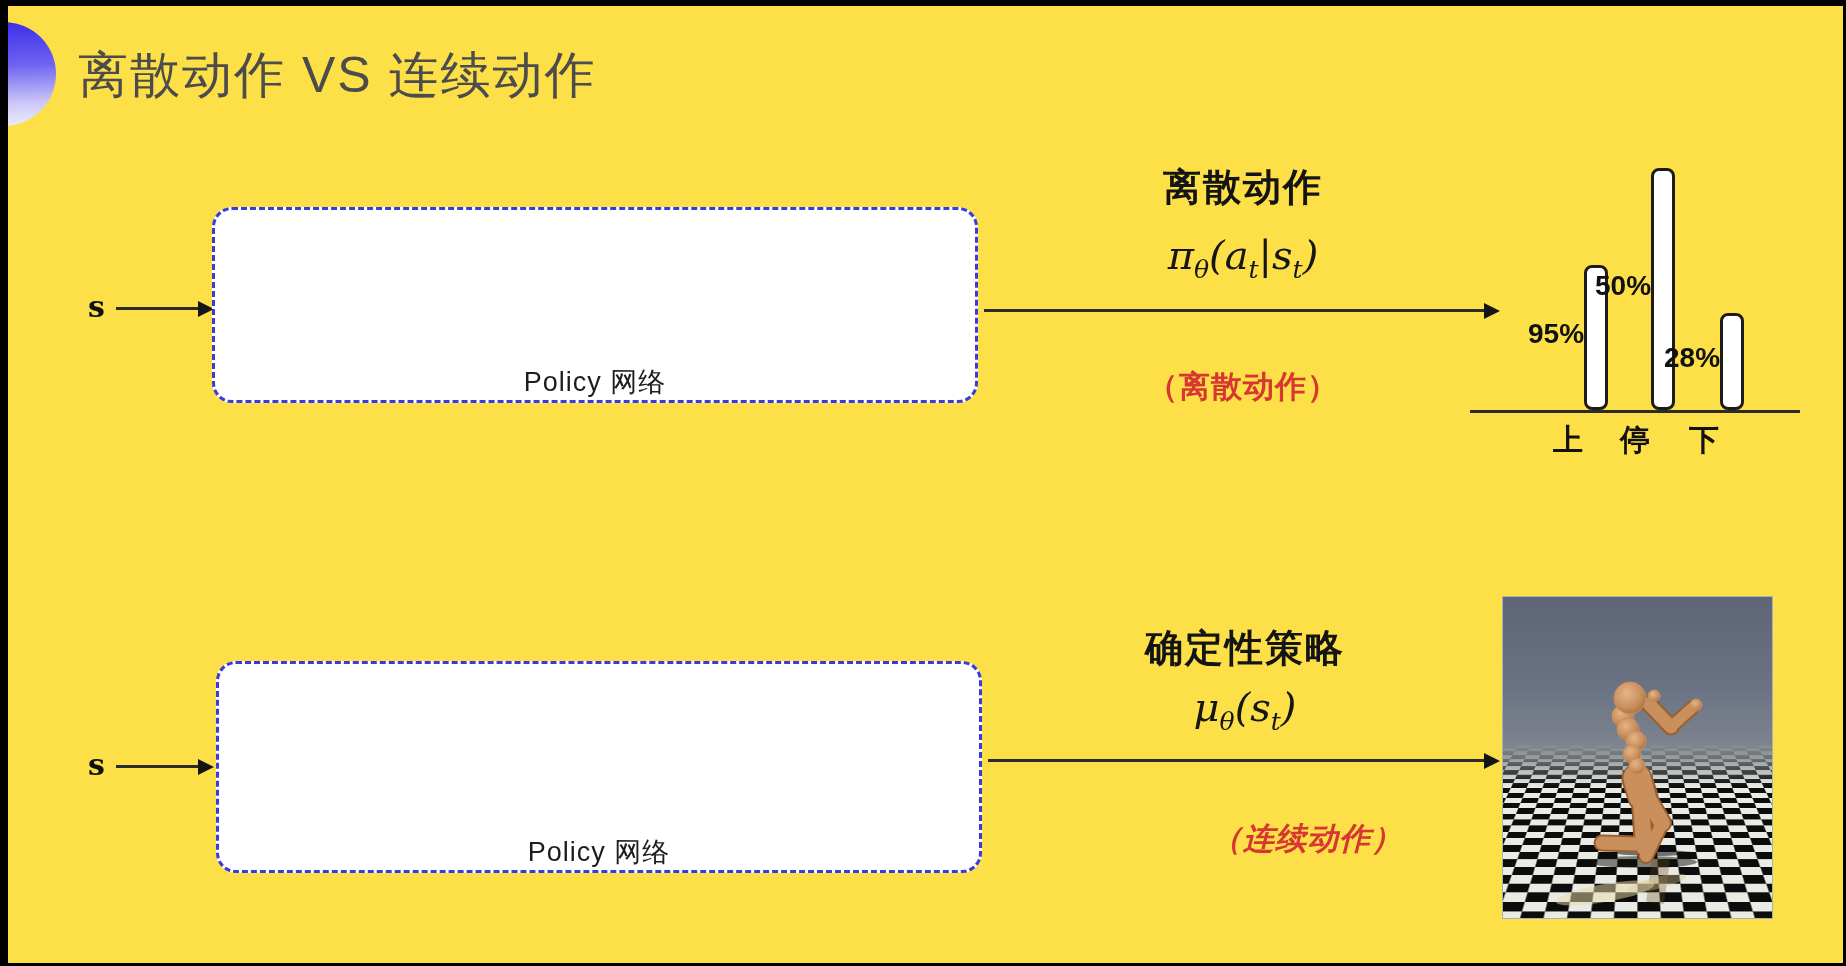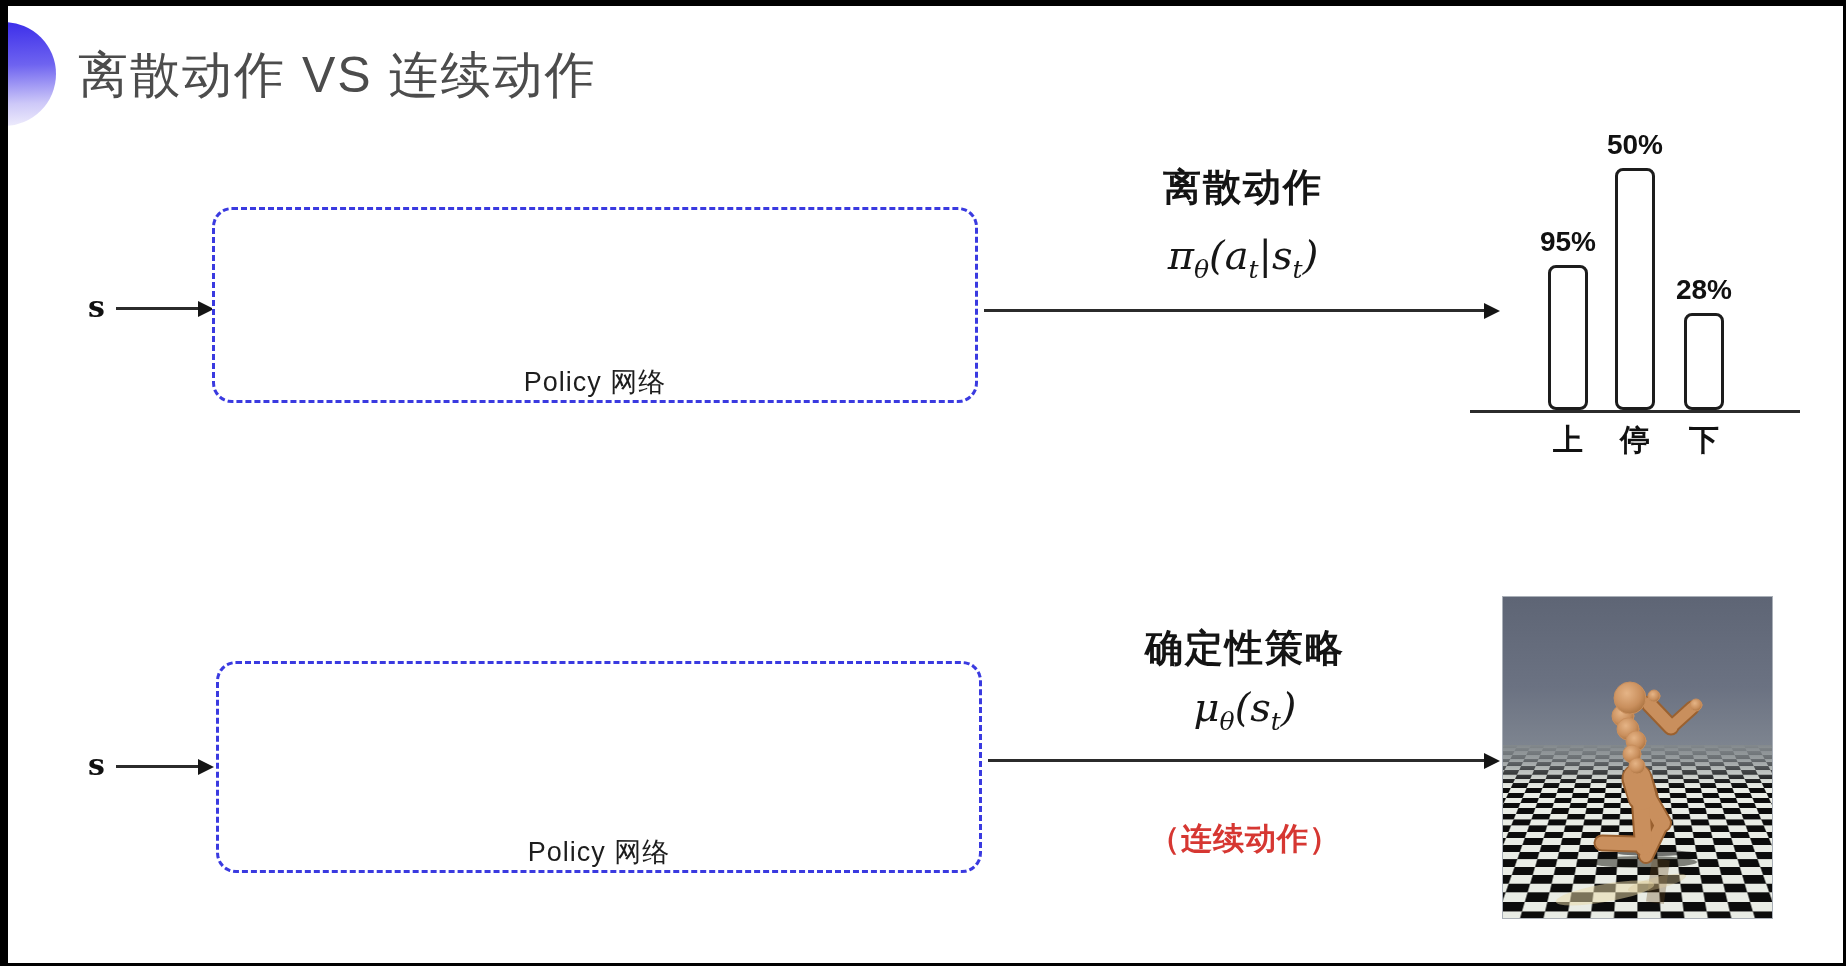--- a/index.html
+++ b/index.html
@@ -1,39 +1,39 @@
 <!DOCTYPE html>
 <html><head>
 <meta charset="utf-8">
 <style>
   * { margin:0; padding:0; box-sizing:border-box; }
   html,body { width:1846px; height:966px; background:#000; font-family:"Liberation Sans",sans-serif; }
   .page { position:relative; width:1846px; height:966px; background:#000; overflow:hidden; }
-  .slide { position:absolute; left:8px; top:6px; right:3px; bottom:3px; background:#ffffff; overflow:hidden; }
+  .slide { position:absolute; left:8px; top:6px; right:3px; bottom:3px; background:#fde047; overflow:hidden; }
 
   
   .accent { position:absolute; left:-56px; top:16px; width:104px; height:104px; border-radius:50%;
             background:linear-gradient(178deg,#3f31ea 4%,#6e63f0 42%,#cdc8f8 78%,#efedfc 100%); }
   .title { position:absolute; left:70px; top:36px; font-size:50px; color:#4c4c4c; font-weight:500; letter-spacing:2px; white-space:nowrap; }
 
   
   .s-label { position:absolute; font-family:"DejaVu Serif",serif; font-weight:700; font-size:30px; color:#111; }
   .hline { position:absolute; height:3px; background:#2b2b2b; }
   .ahead { position:absolute; width:0; height:0; border-left:16px solid #151515; border-top:8px solid transparent; border-bottom:8px solid transparent; }
   .pbox { position:absolute; width:766px; border:3px dashed #3a3ae0; border-radius:20px; background:#fff;
           display:flex; align-items:flex-end; justify-content:center; }
   .pbox span { font-size:27px; color:#1d1d1d; letter-spacing:1px; }
   .heading { position:absolute; width:310px; text-align:center; font-size:38px; font-weight:600; color:#141414; letter-spacing:2px; white-space:nowrap; }
   .formula { position:absolute; width:310px; text-align:center; font-family:"DejaVu Serif",serif; font-style:italic; font-size:40px; color:#161616; }
   .formula sub { font-size:25px; font-style:italic; }
   .rednote { position:absolute; width:310px; text-align:center; font-size:31px; font-weight:700; color:#d63732; letter-spacing:1px; white-space:nowrap; }
 
   
   .baseline { position:absolute; left:1462px; top:404px; width:330px; height:3px; background:#2b2b2b; }
-  .bar-group { position:absolute; bottom:553px; width:80px; display:flex; flex-direction:column; align-items:center; justify-content:flex-end; }
+  .bar-group { position:absolute; bottom:553px; width:80px; display:flex; flex-direction:row; align-items:center; justify-content:flex-end; }
   .bar { width:40px; border:3px solid #1c1c1c; border-radius:8px; background:#fff; }
   .pct { font-size:28px; font-weight:600; color:#111; margin-bottom:7px; }
   .cat { position:absolute; top:414px; width:80px; text-align:center; font-size:30px; font-weight:700; color:#111; }
 
   
   .robot-img { position:absolute; left:1495px; top:591px; width:269px; height:321px; overflow:hidden; background:#6e7585; outline:1px solid #aab0b8; }
   .sky { position:absolute; left:0; top:0; right:0; height:47%; background:linear-gradient(180deg,#5e6575 0%,#6b7282 60%,#7e8590 100%); }
   .floor { position:absolute; left:0; top:46%; right:0; bottom:0; overflow:hidden; background:#7e8590; }
   .checker { position:absolute; bottom:-26px; left:-55%; width:210%; height:800px;
              background:repeating-conic-gradient(#0c0c0c 0% 25%, #e9ece5 0% 50%);
@@ -60,20 +60,21 @@
       <span>Policy 网络</span>
     </div>
 
     <div class="hline" style="left:976px; top:303px; width:502px;"></div>
     <div class="ahead" style="left:1476px; top:297px;"></div>
 
     <div class="heading" style="left:1080px; top:156px;">离散动作</div>
     <div class="formula" style="left:1080px; top:226px;">
       <span>π</span><sub>θ</sub><span>(a</span><sub>t</sub><span>|s</span><sub>t</sub><span>)</span>
     </div>
+    <div class="rednote" style="left:1080px; top:360px;">（离散动作）</div>
 
     <div class="baseline"></div>
 
     <div class="bar-group" style="left:1520px;">
       <div class="pct">95%</div>
       <div class="bar" style="height: 145px;"></div>
     </div>
     <div class="bar-group" style="left:1587px;">
       <div class="pct">50%</div>
       <div class="bar" style="height: 242px;"></div>
@@ -95,21 +96,21 @@
       <span>Policy 网络</span>
     </div>
 
     <div class="hline" style="left:980px; top:753px; width:498px;"></div>
     <div class="ahead" style="left:1476px; top:747px;"></div>
 
     <div class="heading" style="left:1082px; top:617px;text-align:center;">确定性策略</div>
     <div class="formula" style="left:1082px; top:678px;">
       <span>μ</span><sub>θ</sub><span>(s</span><sub>t</sub><span>)</span>
     </div>
-    <div class="rednote" style="left:1082px; top:812px;">（连续动作）</div>
+    <div class="rednote" style="left:1144px; top:812px;font-style:italic;">（连续动作）</div>
 
     <div class="robot-img">
       <div class="sky"></div>
       <div class="floor">
         <div class="checker"></div>
       </div>
       <div class="horizon-fade"></div>
       <svg class="robot-svg" width="269" height="321" viewBox="0 0 269 321">
         <defs>
           <radialGradient id="tan" cx="40%" cy="35%" r="75%">

